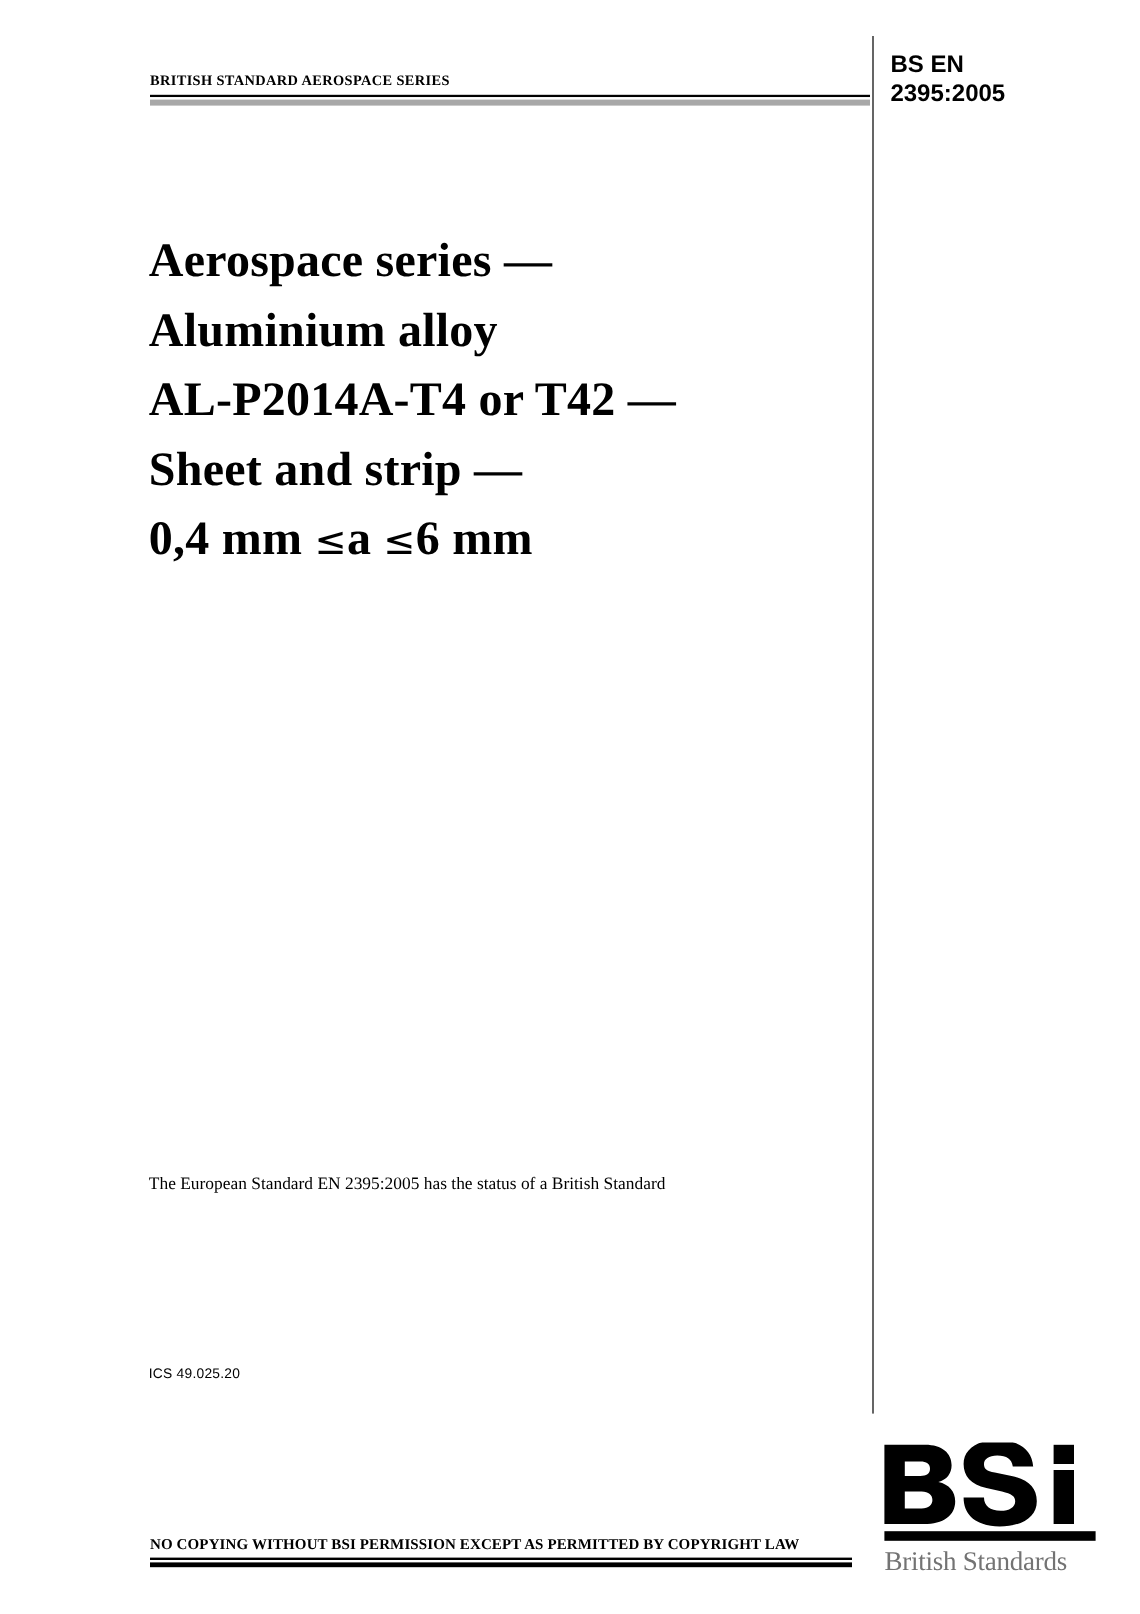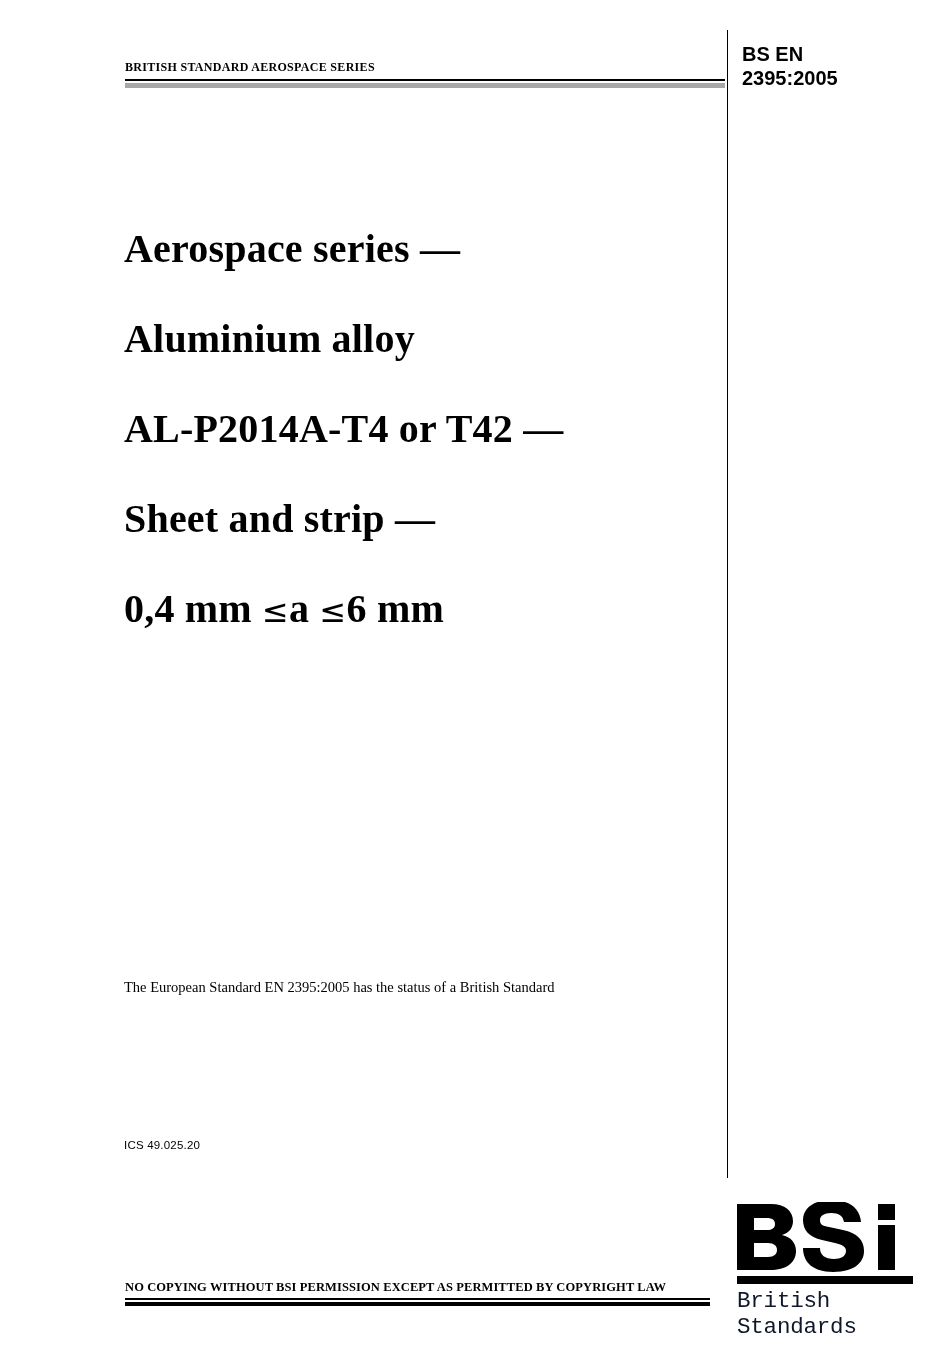--- a/index.html
+++ b/index.html
@@ -81,21 +81,20 @@
     top: 188px;
     width: 600px;
     font-family: "Liberation Serif", serif;
     font-weight: bold;
     font-size: 40px;
     line-height: 58px;
     letter-spacing: 0.2px;
   }
   .doc-title .line {
     white-space: nowrap;
-    margin-top: 32px;
   }
   .le {
     font-family: "DejaVu Sans", sans-serif;
     font-weight: normal;
     font-size: 32px;
   }
 
   
   .status-note {
     position: absolute;
@@ -154,24 +153,25 @@
     top: 1202px;
     width: 180px;
   }
   .bsi-logo svg {
     display: block;
   }
   .bsi-wordmark {
     position: absolute;
     left: 737px;
     top: 1288px;
-    font-family: Liberation Mono, monospace;
+    font-family: Liberation Serif, serif;
     font-size: 22.5px;
     letter-spacing: -0.2px;
-    color: #0f172a;
+    color: #737373;
+    text-align: center;
   }
 </style>
 </head>
 <body>
 
 <div class="page">
 
   <div class="header-title">BRITISH STANDARD AEROSPACE SERIES</div>
 
   <div class="header-ref">

